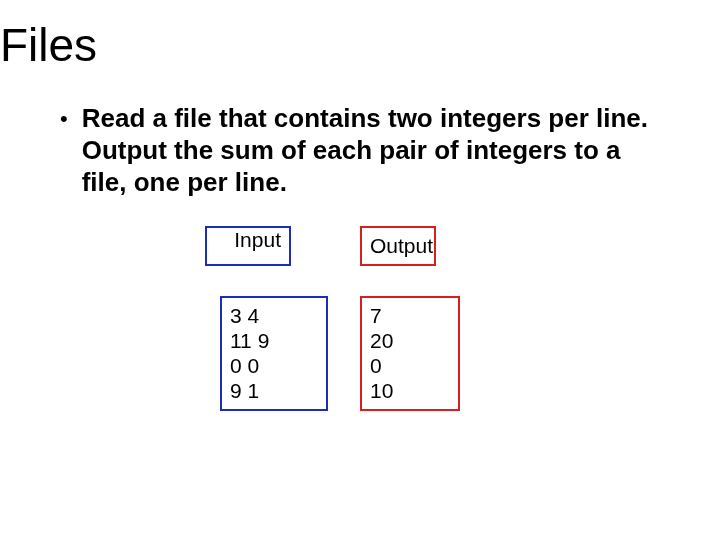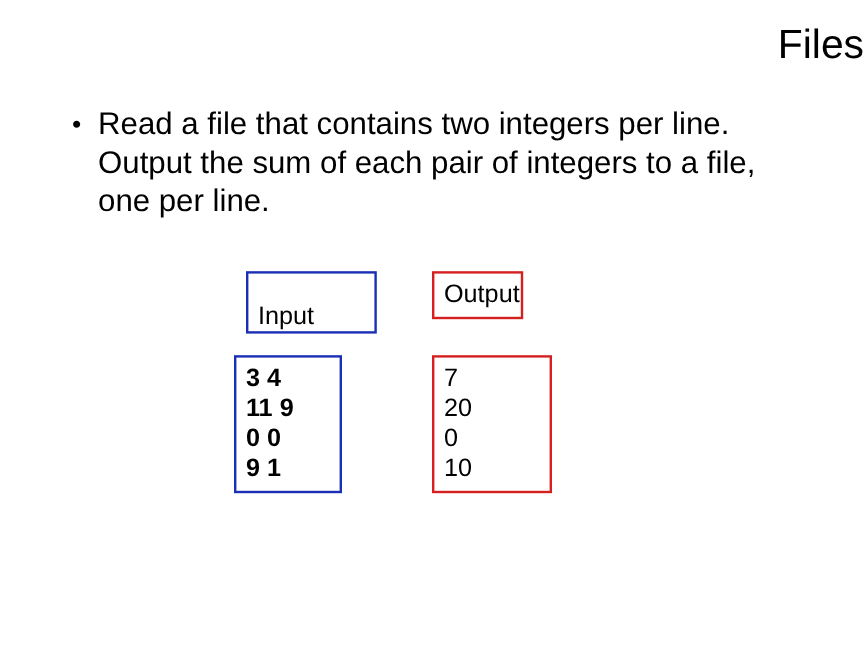--- a/index.html
+++ b/index.html
@@ -9,80 +9,80 @@
     }
     body {
       width: 720px;
       height: 540px;
       background: #ffffff;
       font-family: Arial, Helvetica, sans-serif;
       color: #000000;
       position: relative;
     }
     .title {
-      text-align: right;
-      font-size: 34px;
+      text-align: left;
+      font-size: 46px;
       font-weight: normal;
       padding-top: 18px;
       padding-bottom: 30px;
-      padding-left: 32px;
     }
     .bullet-row {
       display: flex;
       align-items: flex-start;
       padding-left: 60px;
       padding-right: 50px;
     }
     .bullet-dot {
       font-size: 22px;
       line-height: 30px;
       margin-right: 14px;
       margin-top: 2px;
     }
     .bullet-text {
       font-size: 26px;
       line-height: 32px;
+      font-weight: bold;
     }
     .boxes-area {
       position: absolute;
       top: 226px;
       left: 0;
       width: 100%;
     }
     .input-label-box {
       position: absolute;
       left: 205px;
       top: 0;
-      width: 109px;
+      width: 86px;
       height: 40px;
       border: 2px solid #1a2fb5;
-      padding: 24px 8px;
+      padding: 0 8px;
       font-size: 21px;
+      text-align: right;
     }
     .output-label-box {
       position: absolute;
       left: 360px;
       top: 0;
       width: 76px;
       height: 40px;
       border: 2px solid #d62020;
       padding: 6px 8px;
       font-size: 21px;
     }
     .input-data-box {
       position: absolute;
-      left: 195px;
+      left: 220px;
       top: 70px;
-      width: 90px;
+      width: 108px;
       border: 2px solid #1a2fb5;
       padding: 5px 8px 6px 8px;
       font-size: 21px;
       line-height: 25px;
       white-space: pre;
-      font-weight: bold;
     }
     .output-data-box {
       position: absolute;
       left: 360px;
       top: 70px;
       width: 100px;
       border: 2px solid #d62020;
       padding: 5px 8px 6px 8px;
       font-size: 21px;
       line-height: 25px;

